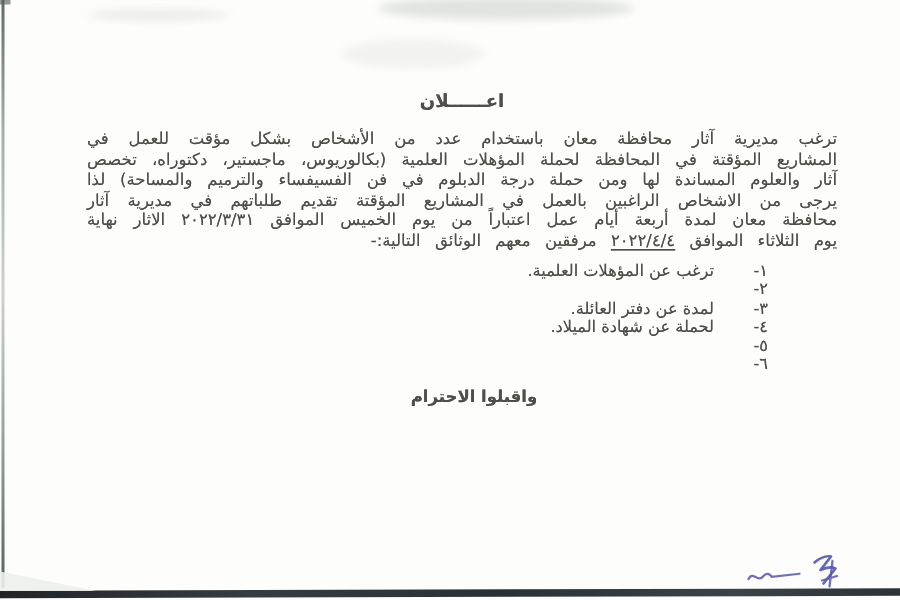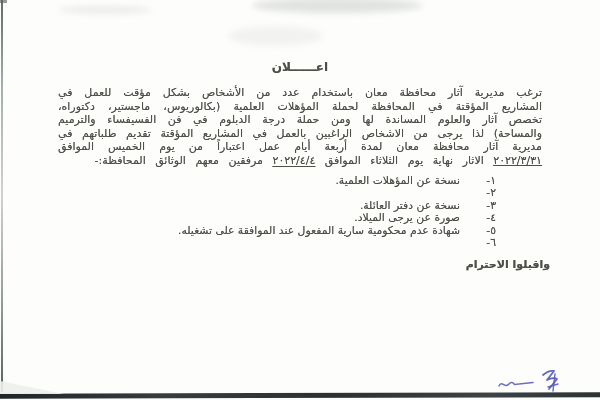--- a/index.html
+++ b/index.html
@@ -16,33 +16,33 @@
     background:linear-gradient(90deg,#1f2529,#363d40 28%,#2a3135 55%,#3b4347 82%,#2c3336);
     transform:rotate(-.15deg);}
   .corner-wedge{position:absolute;left:0;bottom:6px;width:64px;height:13px;
     background:#edefec;clip-path:polygon(0 0,0 100%,100% 100%);opacity:.9;}
   .corner-speck{position:absolute;left:0;top:0;width:7px;height:3px;background:#5c665f;opacity:.65;}
   .smudge{position:absolute;border-radius:50%;filter:blur(3px);pointer-events:none;}
   .s1{left:252px;top:-2px;width:170px;height:15px;background:rgba(140,152,142,.25);}
   .s2{left:58px;top:6px;width:95px;height:8px;background:rgba(150,158,150,.16);}
   .s3{left:228px;top:26px;width:95px;height:20px;background:rgba(150,158,150,.10);}
   
-  .content{position:absolute;top:60px;right:58px;left:58px;direction:rtl;
+  .content{position:absolute;top:60px;right:42px;left:58px;direction:rtl;
     text-shadow:0 0 .35px rgba(80,78,73,.7);}
   .title{text-align:center;font-weight:bold;font-size:12px;margin:0 0 12px 0;}
   .para{font-size:11px;line-height:13.5px;text-align:justify;word-spacing:6px;margin:0;}
   .intro{margin-bottom:6px;}
-  .date{white-space:nowrap;text-decoration:underline;}
-  .date.underlined{text-underline-offset:2px;}
+  .date{white-space:nowrap;}
+  .date.underlined{text-decoration:underline;text-underline-offset:2px;}
   .list{padding:2px 46px 0 0;}
   .lrow{display:flex;direction:rtl;align-items:baseline;font-size:10.8px;line-height:12.4px;}
   .num{flex:0 0 22px;}
   .itext{margin-right:14px;}
   .note{margin-top:5px;}
-  .closing{text-align:right;font-weight:bold;font-size:11px;margin-top:9px;
+  .closing{text-align:center;font-weight:bold;font-size:11px;margin-top:9px;
     transform:translateX(8px);}
   .ink{position:absolute;}
   .ink-squiggle{left:497px;top:377px;}
   .ink-initials{left:540px;top:368px;}
 </style>
 </head>
 <body>
 
 <div class="page">
 
@@ -56,42 +56,41 @@
 
   <div class="content">
 
     <div class="title">اعــــــلان</div>
 
     <p class="para intro">
       <span>ترغب مديرية آثار محافظة معان باستخدام عدد من الأشخاص بشكل مؤقت للعمل في المشاريع المؤقتة في المحافظة لحملة المؤهلات العلمية (بكالوريوس، ماجستير، دكتوراه، تخصص آثار والعلوم المساندة لها ومن حملة درجة الدبلوم في فن الفسيفساء والترميم والمساحة) لذا يرجى من الاشخاص الراغبين بالعمل في المشاريع المؤقتة تقديم طلباتهم في مديرية آثار محافظة معان لمدة أربعة أيام عمل اعتباراً من يوم الخميس الموافق</span>
       <span class="date" dir="ltr">٢٠٢٢/٣/٣١</span>
       <span>الاثار نهاية يوم الثلاثاء الموافق</span>
       <span class="date underlined" dir="ltr">٢٠٢٢/٤/٤</span>
-      <span>مرفقين معهم الوثائق المحافظة:-</span>
+      <span>مرفقين معهم الوثائق التالية:-</span>
     </p>
 
     <div class="list">
       <div class="lrow">
         <span class="num">١-</span>
-        <span class="itext">نسخة عن المؤهلات العلمية.</span>
+        <span class="itext">ترغب عن المؤهلات العلمية.</span>
       </div>
       <div class="lrow">
         <span class="num">٢-</span>
       </div>
       <div class="lrow">
         <span class="num">٣-</span>
-        <span class="itext">نسخة عن دفتر العائلة.</span>
+        <span class="itext">لمدة عن دفتر العائلة.</span>
       </div>
       <div class="lrow">
         <span class="num">٤-</span>
-        <span class="itext">صورة عن يرجى الميلاد.</span>
+        <span class="itext">لحملة عن شهادة الميلاد.</span>
       </div>
       <div class="lrow">
         <span class="num">٥-</span>
-        <span class="itext">شهادة عدم محكومية سارية المفعول عند الموافقة على تشغيله.</span>
       </div>
       <div class="lrow">
         <span class="num">٦-</span>
       </div>
     </div>
 
 
     <div class="closing">واقبلوا الاحترام</div>
 
   </div>

